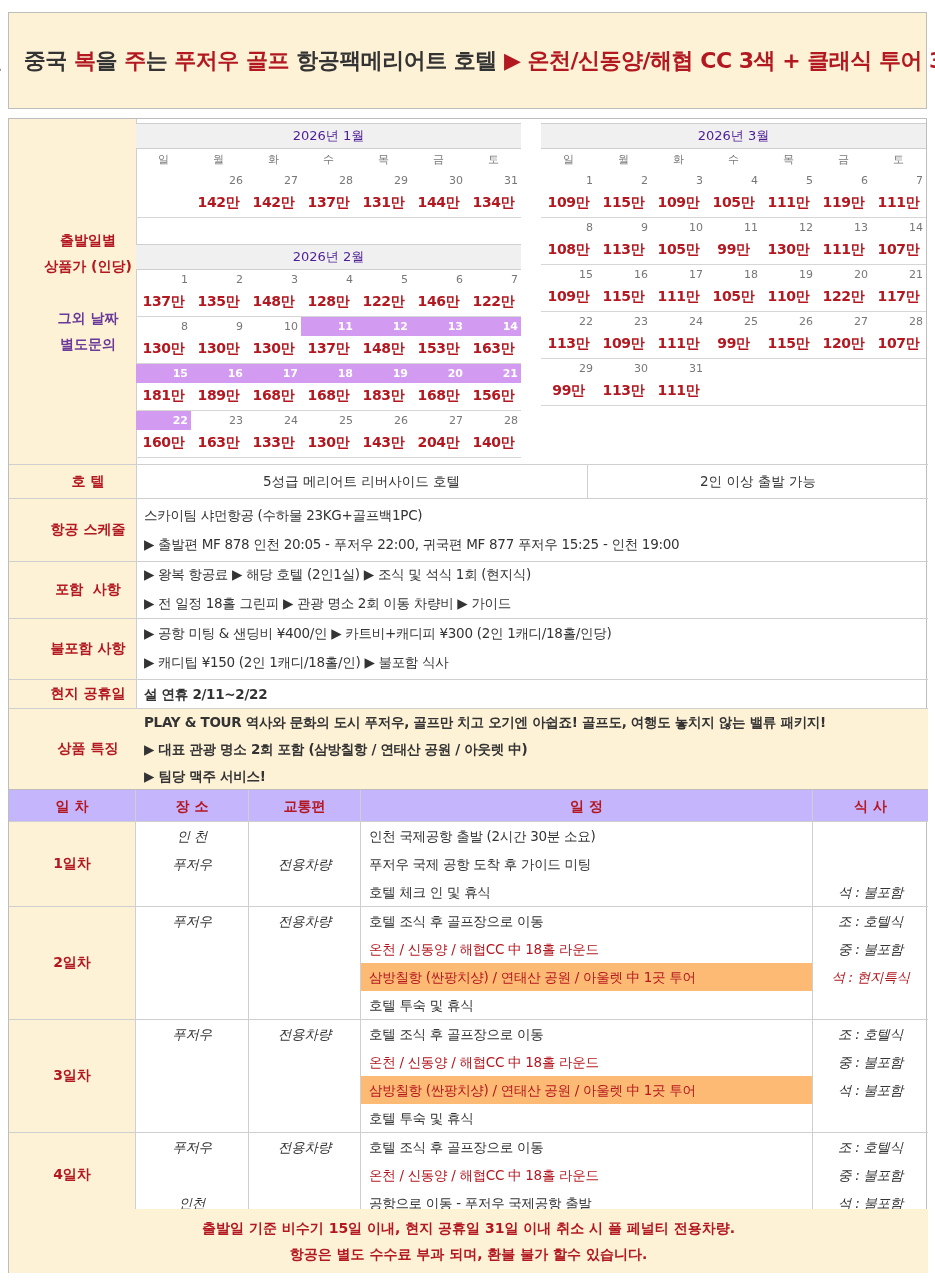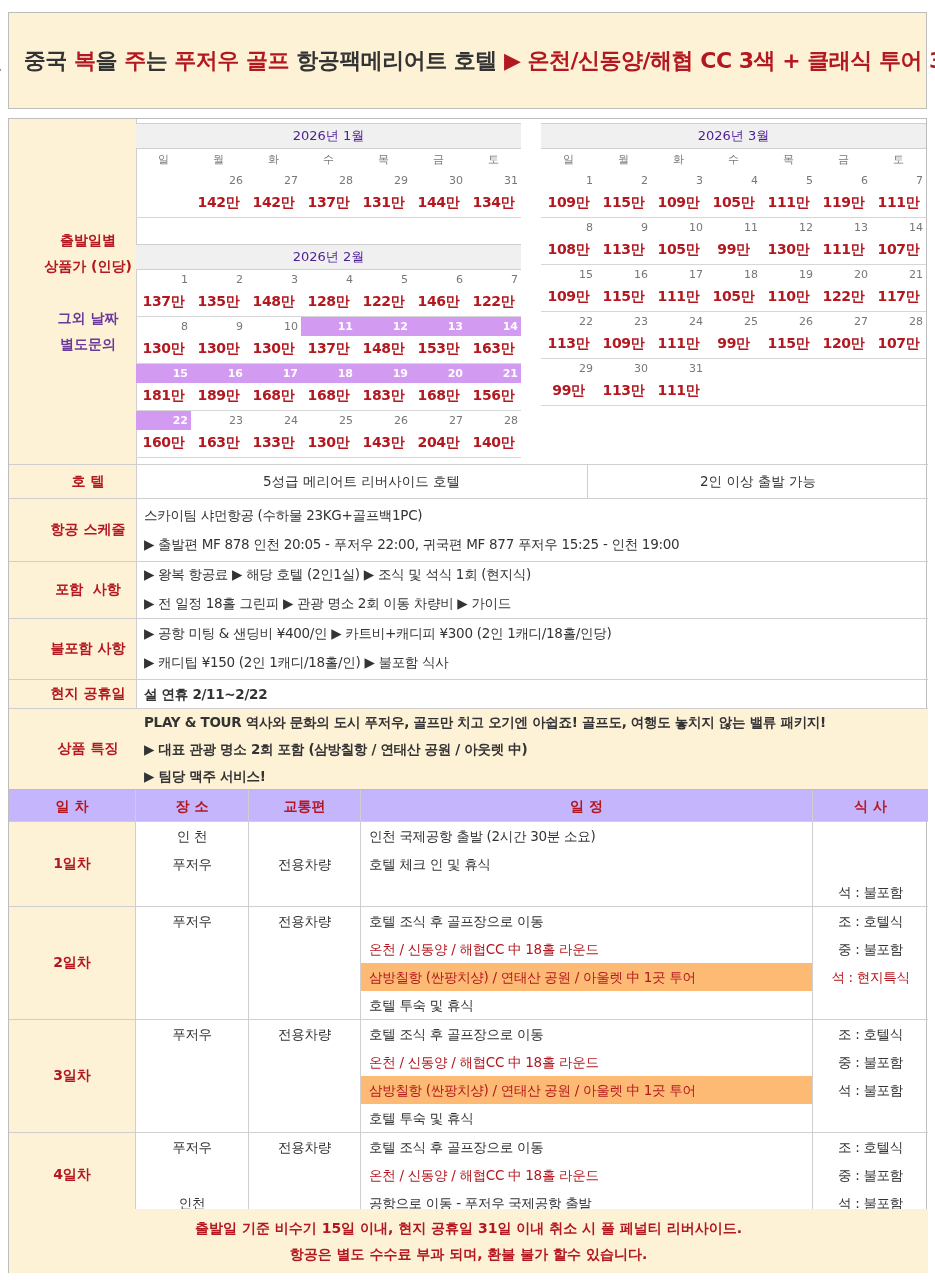--- a/index.html
+++ b/index.html
@@ -53,21 +53,21 @@
   
   .itin-head { position: absolute; top: 670px; left: 0; width: 919px; height: 32px; background: #c4b5fd; display: flex; border-bottom: 1px solid #cfcfcf; }
   .itin-head div { height: 32px; line-height: 32px; text-align: center; font-weight: bold; font-size: 14px; color: #b3171f; border-right: 1px solid #cfcfcf; }
   .c1 { width: 127px; } .c2 { width: 113px; } .c3 { width: 112px; } .c4 { width: 452px; } .c5 { width: 115px; border-right: none !important; }
 
   .day { position: absolute; left: 0; width: 919px; display: flex; border-bottom: 1px solid #cfcfcf; }
   .day > div { border-right: 1px solid #cfcfcf; position: relative; }
   .day .c1 { background: #fdf1d6; display: flex; align-items: center; justify-content: center; font-weight: bold; font-size: 14px; color: #b3171f; }
   .day .c5 { border-right: none; }
   .day .ln { height: 28px; line-height: 28px; font-size: 13.5px; white-space: nowrap; letter-spacing: -0.3px; }
-  .day .c2 .ln, .day .c3 .ln, .day .c5 .ln { text-align: center; }
+  .day .c2 .ln, .day .c3 .ln, .day .c5 .ln { text-align: center; font-style: italic; }
   .day .c4 .ln { padding-left: 8px; }
   .day .c4 .ln.hl { background: #fdba74; }
   .day .c4 .ln.red, .day .c5 .ln.red { color: #b3171f; }
 
   .footer { position: absolute; left: 0; top: 1090px; width: 919px; height: 64px; background: #fdf1d6; text-align: center; font-weight: bold; font-size: 14px; color: #b3171f; padding-top: 6px; }
   .footer div { line-height: 26px; }
 </style>
 </head>
 <body>
 
@@ -394,20 +394,21 @@
           <div class="ln">푸저우</div>
           <div class="ln"></div>
         </div>
         <div class="c3">
           <div class="ln"></div>
           <div class="ln">전용차량</div>
           <div class="ln"></div>
         </div>
         <div class="c4">
           <div class="ln">인천 국제공항 출발 (2시간 30분 소요)</div>
+          <div class="ln">푸저우 국제 공항 도착 후 가이드 미팅</div>
           <div class="ln">호텔 체크 인 및 휴식</div>
         </div>
         <div class="c5">
           <div class="ln"></div>
           <div class="ln"></div>
           <div class="ln">석 : 불포함</div>
         </div>
       </div>
       <div class="day" style="top: 788px; height: 113px;">
         <div class="c1">2일차</div>
@@ -482,16 +483,16 @@
         </div>
         <div class="c5">
           <div class="ln">조 : 호텔식</div>
           <div class="ln">중 : 불포함</div>
           <div class="ln">석 : 불포함</div>
         </div>
       </div>
     </div>
 
   <div class="footer">
-    <div>출발일 기준 비수기 15일 이내, 현지 공휴일 31일 이내 취소 시 풀 페널티 리버사이드.</div>
+    <div>출발일 기준 비수기 15일 이내, 현지 공휴일 31일 이내 취소 시 풀 페널티 전용차량.</div>
     <div>항공은 별도 수수료 부과 되며, 환불 불가 할수 있습니다.</div>
   </div>
 </div>
 
 </body></html>

